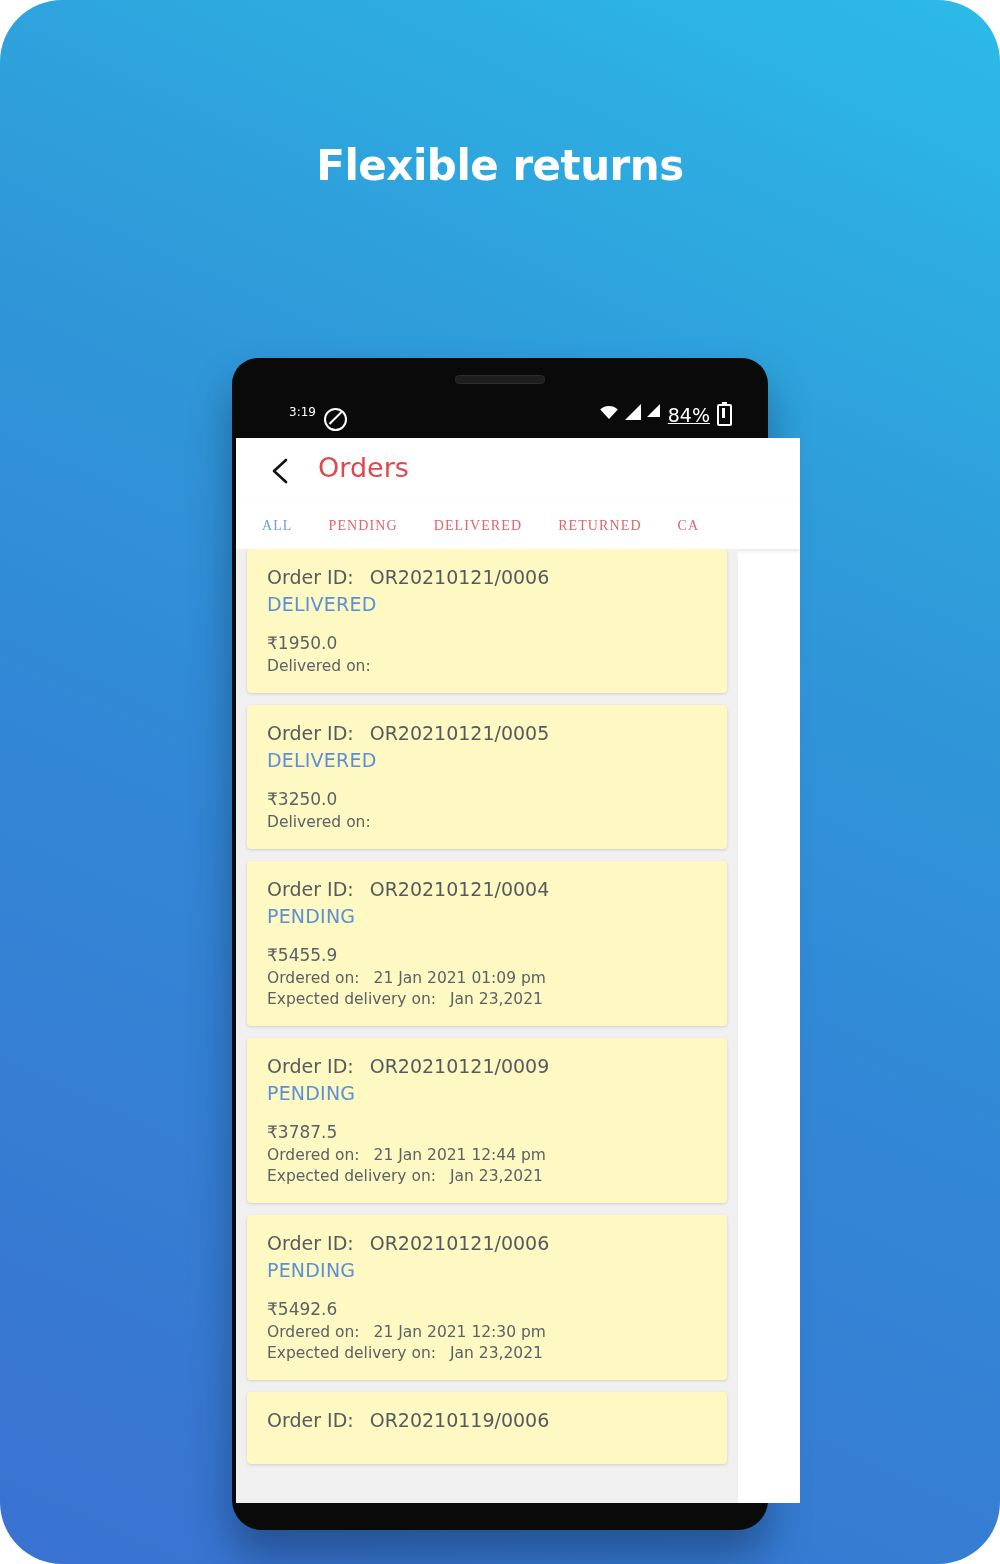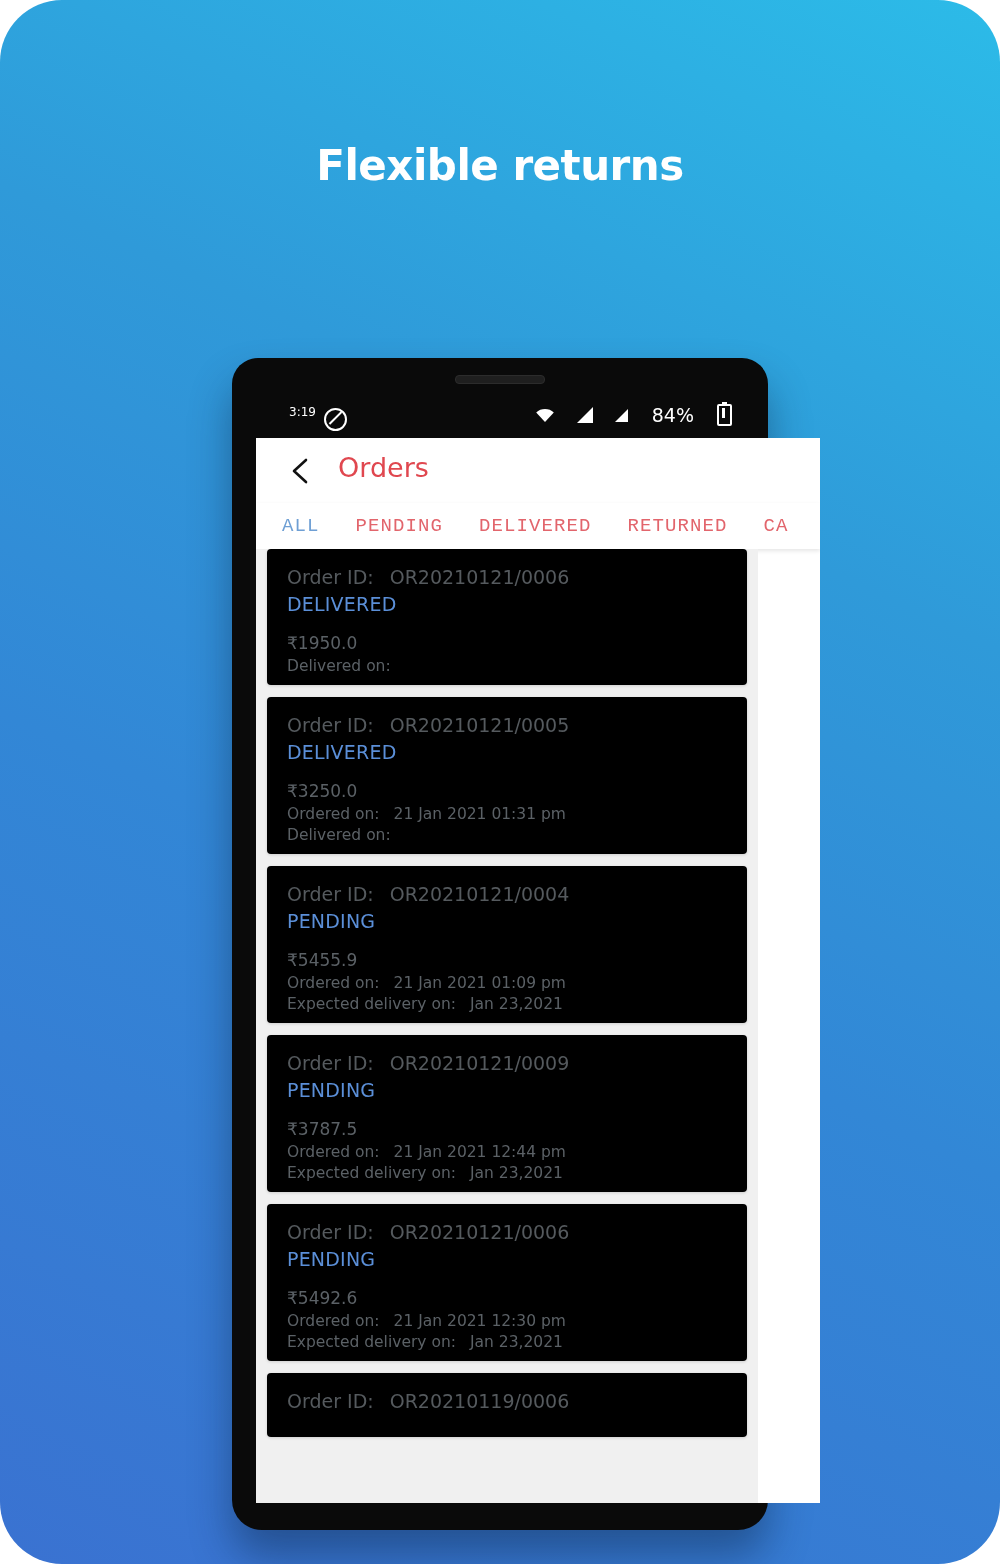--- a/index.html
+++ b/index.html
@@ -86,22 +86,22 @@
     position: absolute;
     left: 1px; top: 6.5px;
     width: 17px; height: 2px;
     background: #ffffff;
     transform: rotate(-45deg);
   }
   #sb-right {
     position: absolute;
     right: 36px; top: 6px;
     display: flex;
-    align-items: center;
-    gap: 22px;
+    gap: 6px;
+    text-decoration: underline;
   }
   .sig {
     width: 0; height: 0;
     border-style: solid;
     border-width: 0 0 16px 16px;
     border-color: transparent transparent #ffffff transparent;
   }
   .sig.small { border-width: 0 0 13px 13px; }
   #sb-batt-pct {
     font-size: 19px;
@@ -126,21 +126,21 @@
     content: "";
     position: absolute;
     left: 3px; top: 2px;
     width: 3px; height: 10px;
     background: #ffffff;
   }
 
   
   #screen {
     position: absolute;
-    left: 24px;
+    left: 4px;
     top: 80px;
     width: 564px;
     height: 1065px;
     background: #ffffff;
     overflow: hidden;
   }
 
   #appbar {
     position: relative;
     height: 65px;
@@ -165,44 +165,44 @@
     height: 46px;
     background: #ffffff;
     box-shadow: 0 2px 4px rgba(0,0,0,0.10);
     display: flex;
     align-items: center;
     padding-left: 26px;
     overflow: hidden;
     white-space: nowrap;
   }
   .tab {
-    font-size: 19px;
+    font-size: 14px;
     letter-spacing: 1.1px;
     color: #e2656c;
     margin-right: 36px;
-    font-family: Liberation Mono, monospace;
+    font-family: Liberation Serif, serif;
     flex: 0 0 auto;
   }
   .tab.active { color: #6e9fd4; }
 
   #list {
     position: absolute;
     left: 0; top: 111px;
     width: 502px;
     height: 954px;
     background: #f0f0f0;
     padding: 0 11px;
     box-sizing: border-box;
     overflow: hidden;
   }
   .card {
-    background: #000000;
+    background: #fef9c3;
     border-radius: 4px;
     box-shadow: 0 1px 3px rgba(0,0,0,0.14);
-    padding: 17px 20px 7px 20px;
+    padding: 17px 20px 15px 20px;
     margin-bottom: 12px;
     box-sizing: border-box;
   }
   .card-row1 {
     font-size: 19px;
     color: #555a5e;
     font-family: "DejaVu Sans", sans-serif;
     margin-bottom: 5px;
     white-space: nowrap;
   }
@@ -286,23 +286,20 @@
           </div>
         </div>
 
         <div class="card">
           <div class="card-row1">
             <span class="oid-label">Order ID:</span><span>OR20210121/0005</span>
           </div>
           <div class="card-status">DELIVERED</div>
           <div class="card-amount">₹3250.0</div>
           <div class="card-meta">
-            <span>Ordered on:</span><span class="meta-val">21 Jan 2021 01:31 pm</span>
-          </div>
-          <div class="card-meta">
             <span>Delivered on:</span><span class="meta-val"></span>
           </div>
         </div>
 
         <div class="card">
           <div class="card-row1">
             <span class="oid-label">Order ID:</span><span>OR20210121/0004</span>
           </div>
           <div class="card-status">PENDING</div>
           <div class="card-amount">₹5455.9</div>

